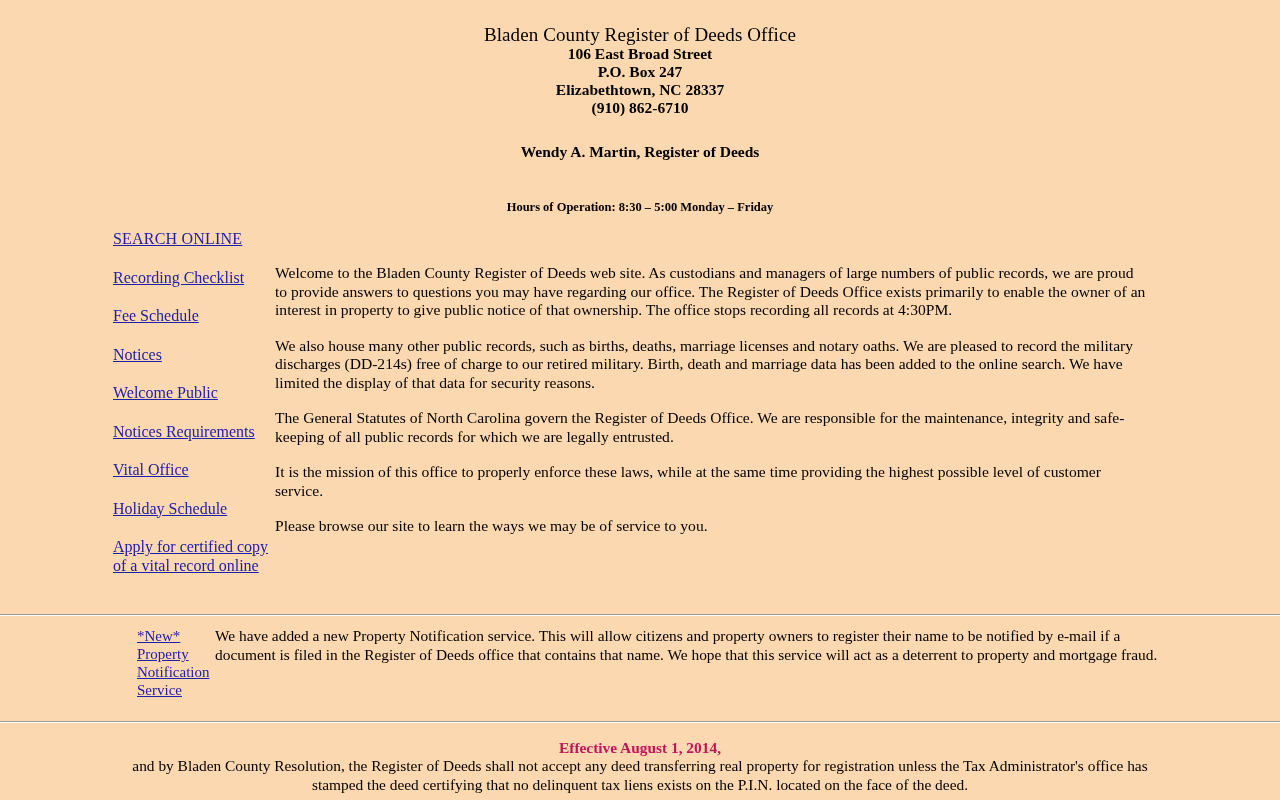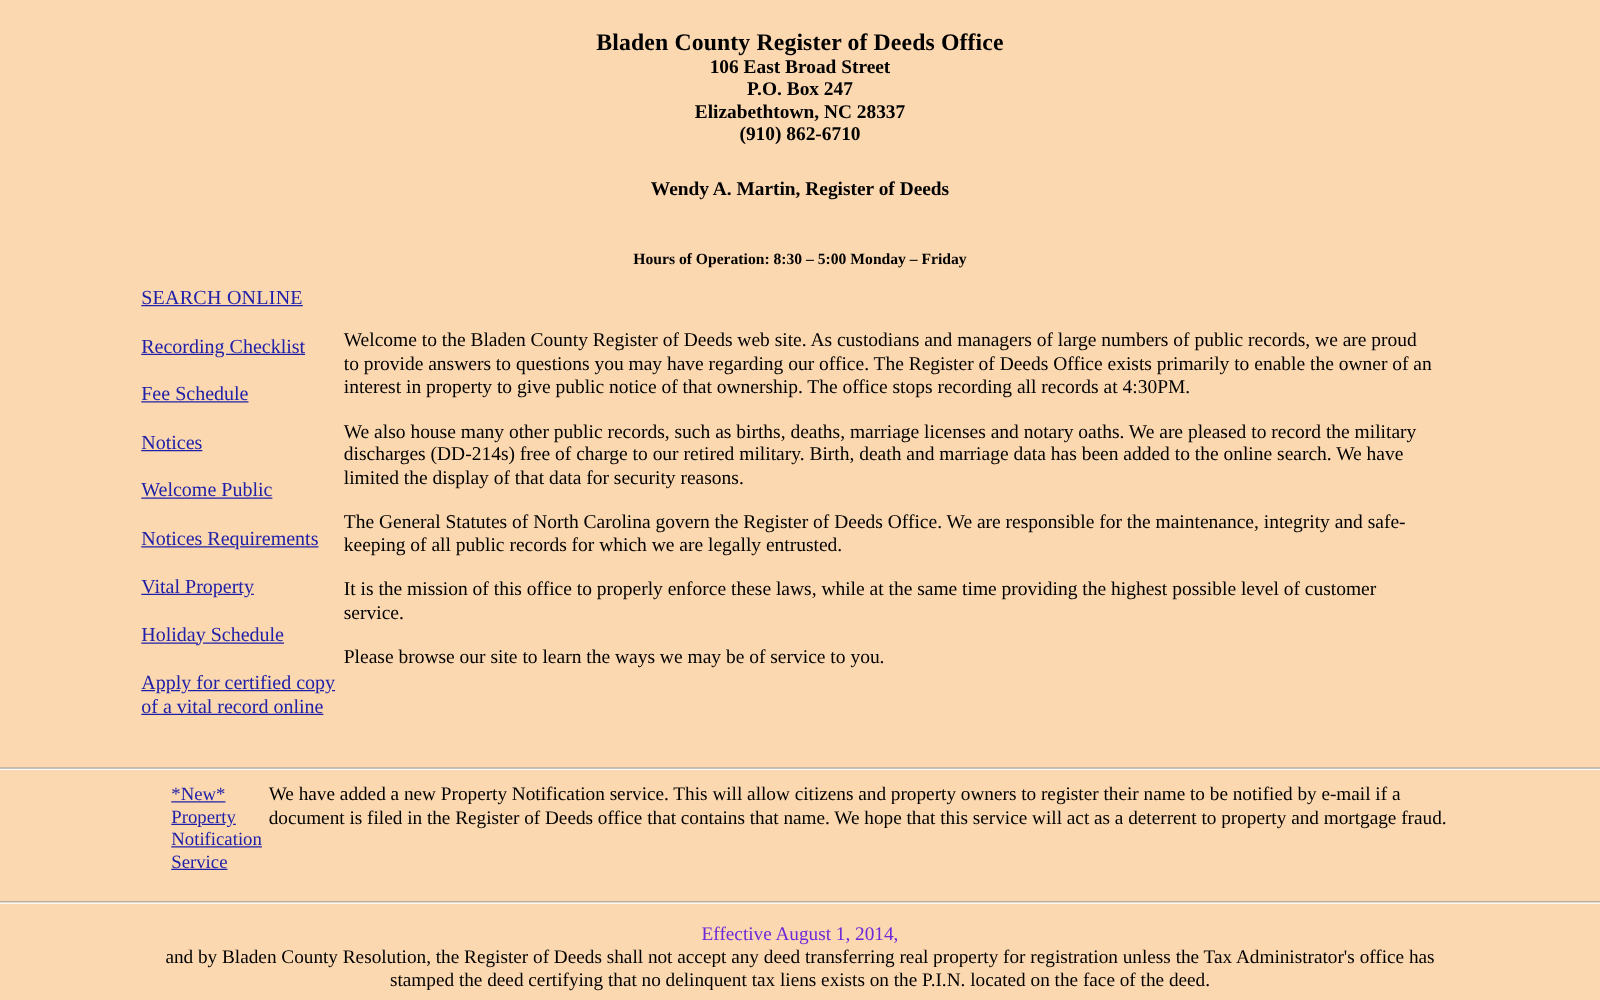--- a/index.html
+++ b/index.html
@@ -21,21 +21,21 @@
     height: 800px;
   }
 
   
   .header {
     text-align: center;
     padding-top: 24px;
   }
   .org-title {
     font-size: 19px;
-    font-weight: bold;
+    font-weight: normal;
     line-height: 21px;
     letter-spacing: .1px;
   }
   .addr-line {
     font-size: 15.5px;
     font-weight: bold;
     line-height: 18px;
   }
   .register-name {
     font-size: 15.5px;
@@ -128,22 +128,22 @@
     font-size: 15.4px;
     line-height: 18.5px;
   }
 
   
   .statute {
     padding: 16px 110px 0 110px;
     text-align: center;
   }
   .statute .effective {
-    color: #6d28d9;
-    font-weight: normal;
+    color: #be185d;
+    font-weight: bold;
     font-size: 15.4px;
     line-height: 18px;
   }
   .statute p {
     margin: 0;
     font-size: 15.4px;
     line-height: 18.5px;
   }
 </style>
 </head>
@@ -176,21 +176,21 @@
       <div class="nav-item">
         <a class="navlink" href="#">Notices</a>
       </div>
       <div class="nav-item">
         <a class="navlink" href="#">Welcome Public</a>
       </div>
       <div class="nav-item">
         <a class="navlink" href="#">Notices Requirements</a>
       </div>
       <div class="nav-item">
-        <a class="navlink" href="#">Vital Property</a>
+        <a class="navlink" href="#">Vital Office</a>
       </div>
       <div class="nav-item">
         <a class="navlink" href="#">Holiday Schedule</a>
       </div>
       <div class="nav-item">
         <a class="navlink" href="#">Apply for certified copy of a vital record online</a>
       </div>
     </nav>
 
     <section class="content">

